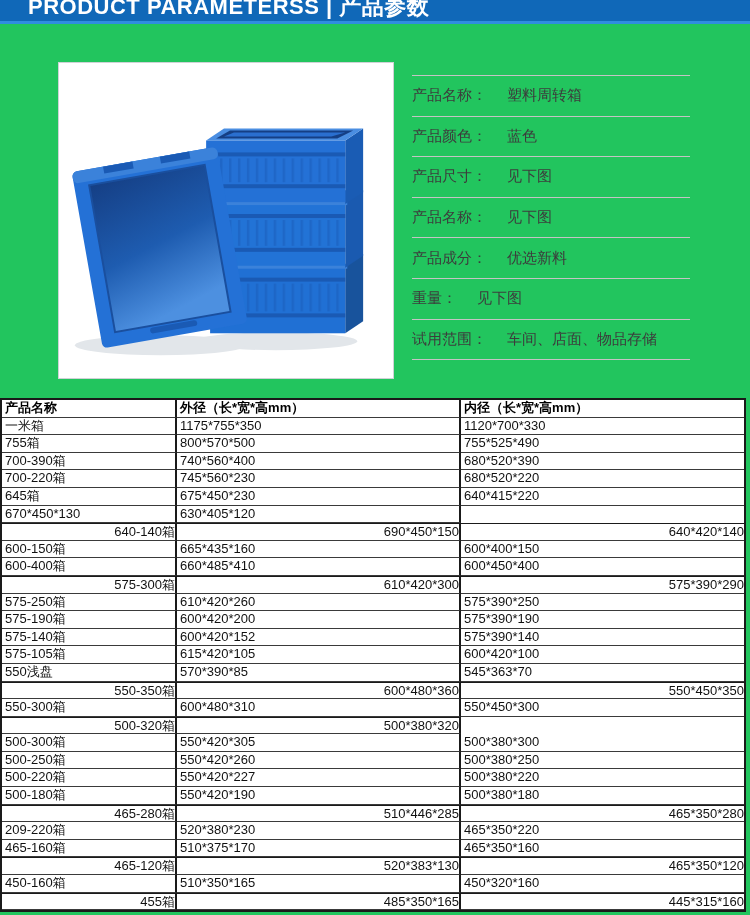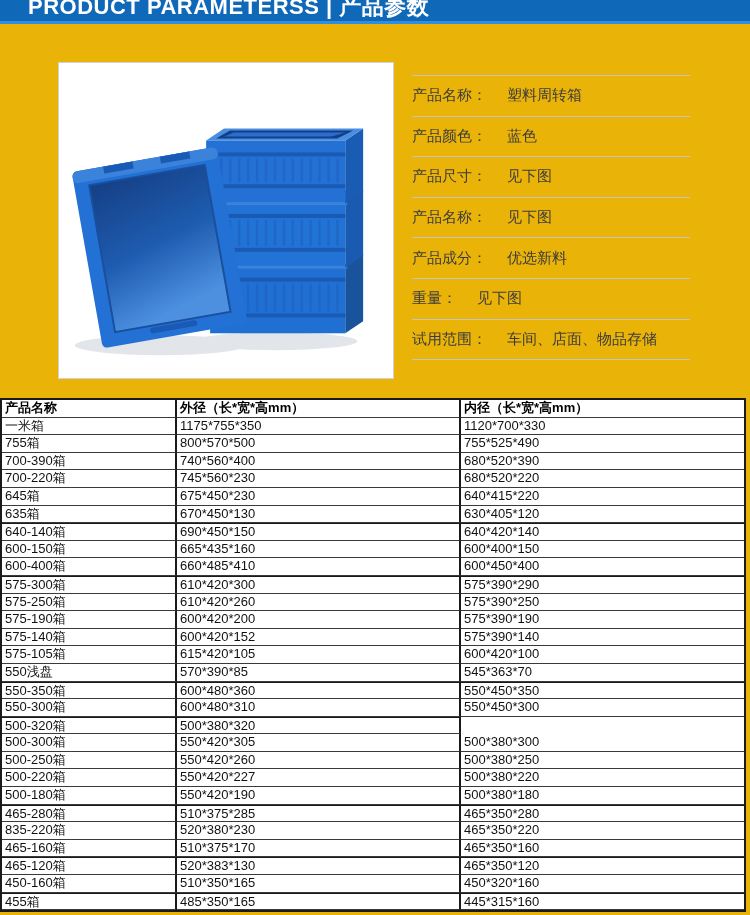--- a/index.html
+++ b/index.html
@@ -1,17 +1,17 @@
 <!DOCTYPE html>
 <html><head>
 <meta charset="utf-8">
 <style>
   html,body{margin:0;padding:0;background:#ffffff;}
   .page{
-    position:relative;width:750px;height:915px;margin:0 auto;background:#eab308;
+    position:relative;width:750px;height:915px;margin:0 auto;background:#22c55e;
     overflow:hidden;font-family:"Liberation Sans","DejaVu Sans",sans-serif;
   }
   
   .header{
     position:absolute;left:0;top:0;width:750px;height:21px;
     background:#1068b8;border-bottom:3px solid #2f8ede;overflow:hidden;
   }
   .header .title{
     display:block;color:#ffffff;font-weight:bold;font-size:22px;
     letter-spacing:.5px;white-space:nowrap;margin:-8px 0 0 28px;
@@ -41,21 +41,21 @@
   }
   .trow{display:grid;grid-template-columns:175px 284px 283px;border-radius:8px;}
   .tcell{
     box-sizing:border-box;height:17.6px;line-height:16.8px;
     font-size:13px;color:#111;padding-left:3px;
     border-bottom:1px solid #3a3a3a;
     overflow:hidden;white-space:nowrap;
   }
   .tcell:nth-child(1),.tcell:nth-child(2){border-right:2px solid #1a1a1a;}
   .trow.head .tcell{font-weight:bold;color:#000;}
-  .trow.thick .tcell{border-top:1px solid #1a1a1a;}
+  .trow.thick .tcell{border-top:1px solid #1a1a1a;text-align:right;}
 </style>
 </head>
 <body>
 
 <div class="page">
 
   <div class="header">
     <span class="title">PRODUCT PARAMETERSS | 产品参数</span>
   </div>
 
@@ -187,21 +187,20 @@
         <div class="tcell">680*520*220</div>
       </div>
 
       <div class="trow">
         <div class="tcell">645箱</div>
         <div class="tcell">675*450*230</div>
         <div class="tcell">640*415*220</div>
       </div>
 
       <div class="trow">
-        <div class="tcell">635箱</div>
         <div class="tcell">670*450*130</div>
         <div class="tcell">630*405*120</div>
       </div>
 
       <div class="trow thick">
         <div class="tcell">640-140箱</div>
         <div class="tcell">690*450*150</div>
         <div class="tcell">640*420*140</div>
       </div>
 
@@ -290,26 +289,26 @@
       </div>
 
       <div class="trow">
         <div class="tcell">500-180箱</div>
         <div class="tcell">550*420*190</div>
         <div class="tcell">500*380*180</div>
       </div>
 
       <div class="trow thick">
         <div class="tcell">465-280箱</div>
-        <div class="tcell">510*375*285</div>
+        <div class="tcell">510*446*285</div>
         <div class="tcell">465*350*280</div>
       </div>
 
       <div class="trow">
-        <div class="tcell">835-220箱</div>
+        <div class="tcell">209-220箱</div>
         <div class="tcell">520*380*230</div>
         <div class="tcell">465*350*220</div>
       </div>
 
       <div class="trow">
         <div class="tcell">465-160箱</div>
         <div class="tcell">510*375*170</div>
         <div class="tcell">465*350*160</div>
       </div>
 

